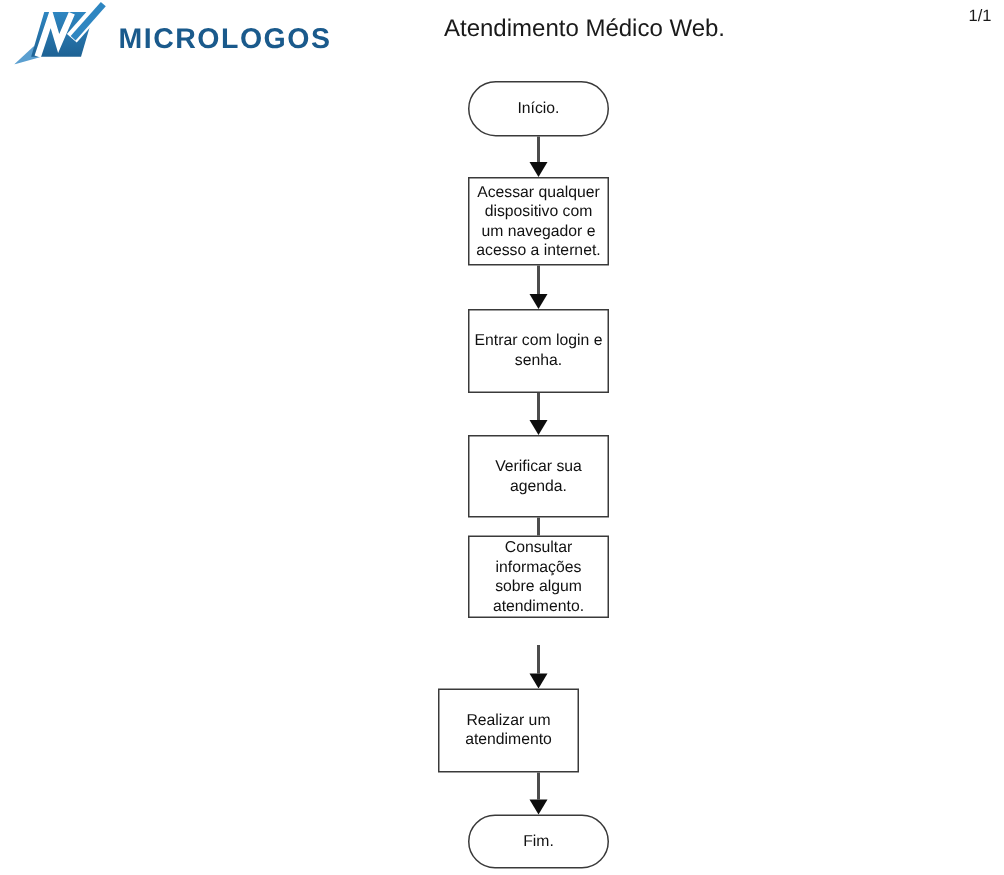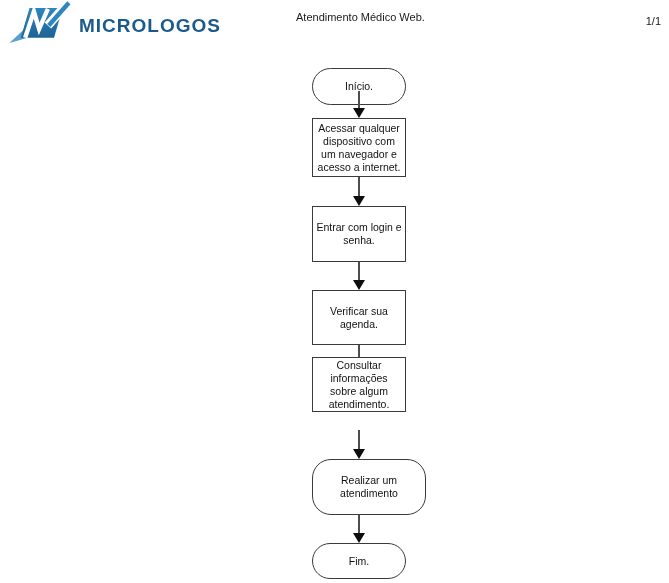--- a/index.html
+++ b/index.html
@@ -56,53 +56,53 @@
     letter-spacing: 1.5px;
     color: var(--tagline_blue);
     margin-top: -3px;
     padding-left: 6px;
     white-space: nowrap;
   }
   .doc-title {
     position: absolute;
     left: 296px;
     top: 11px;
-    font-size: 11px;
+    font-size: 16px;
     color: #1a1a1a;
   }
   .page-number {
     position: absolute;
     right: 8px;
-    top: 15px;
+    top: 5px;
     font-size: 11px;
     color: #1a1a1a;
   }
 
   
   .node {
     position: absolute;
     background: var(--node_fill);
     border: 1.4px solid var(--border_color);
     display: flex;
     align-items: center;
     justify-content: center;
     text-align: center;
     font-size: 10.5px;
     line-height: 13px;
     color: var(--text_color);
     padding: 2px 3px;
   }
   .terminator { border-radius: 18.5px; }
 
-  #node-start { left: 312px; top: 68px;  width: 94px; height: 37px; }
+  #node-start { left: 312px; top: 54px;  width: 94px; height: 37px; }
   #node-1     { left: 312px; top: 118px; width: 94px; height: 59px; }
   #node-2     { left: 312px; top: 206px; width: 94px; height: 56px; }
   #node-3     { left: 312px; top: 290px; width: 94px; height: 55px; }
   #node-4     { left: 312px; top: 357px; width: 94px; height: 55px; }
-  #node-5     { left: 312px; top: 459px; width: 114px; height: 56px; border-radius: 19px; }
+  #node-5     { left: 292px; top: 459px; width: 94px; height: 56px; }
   #node-end   { left: 312px; top: 543px; width: 94px; height: 36px; }
 
   .arrow {
     position: absolute;
     left: 353px;
     width: 12px;
     display: flex;
     flex-direction: column;
     align-items: center;
   }

